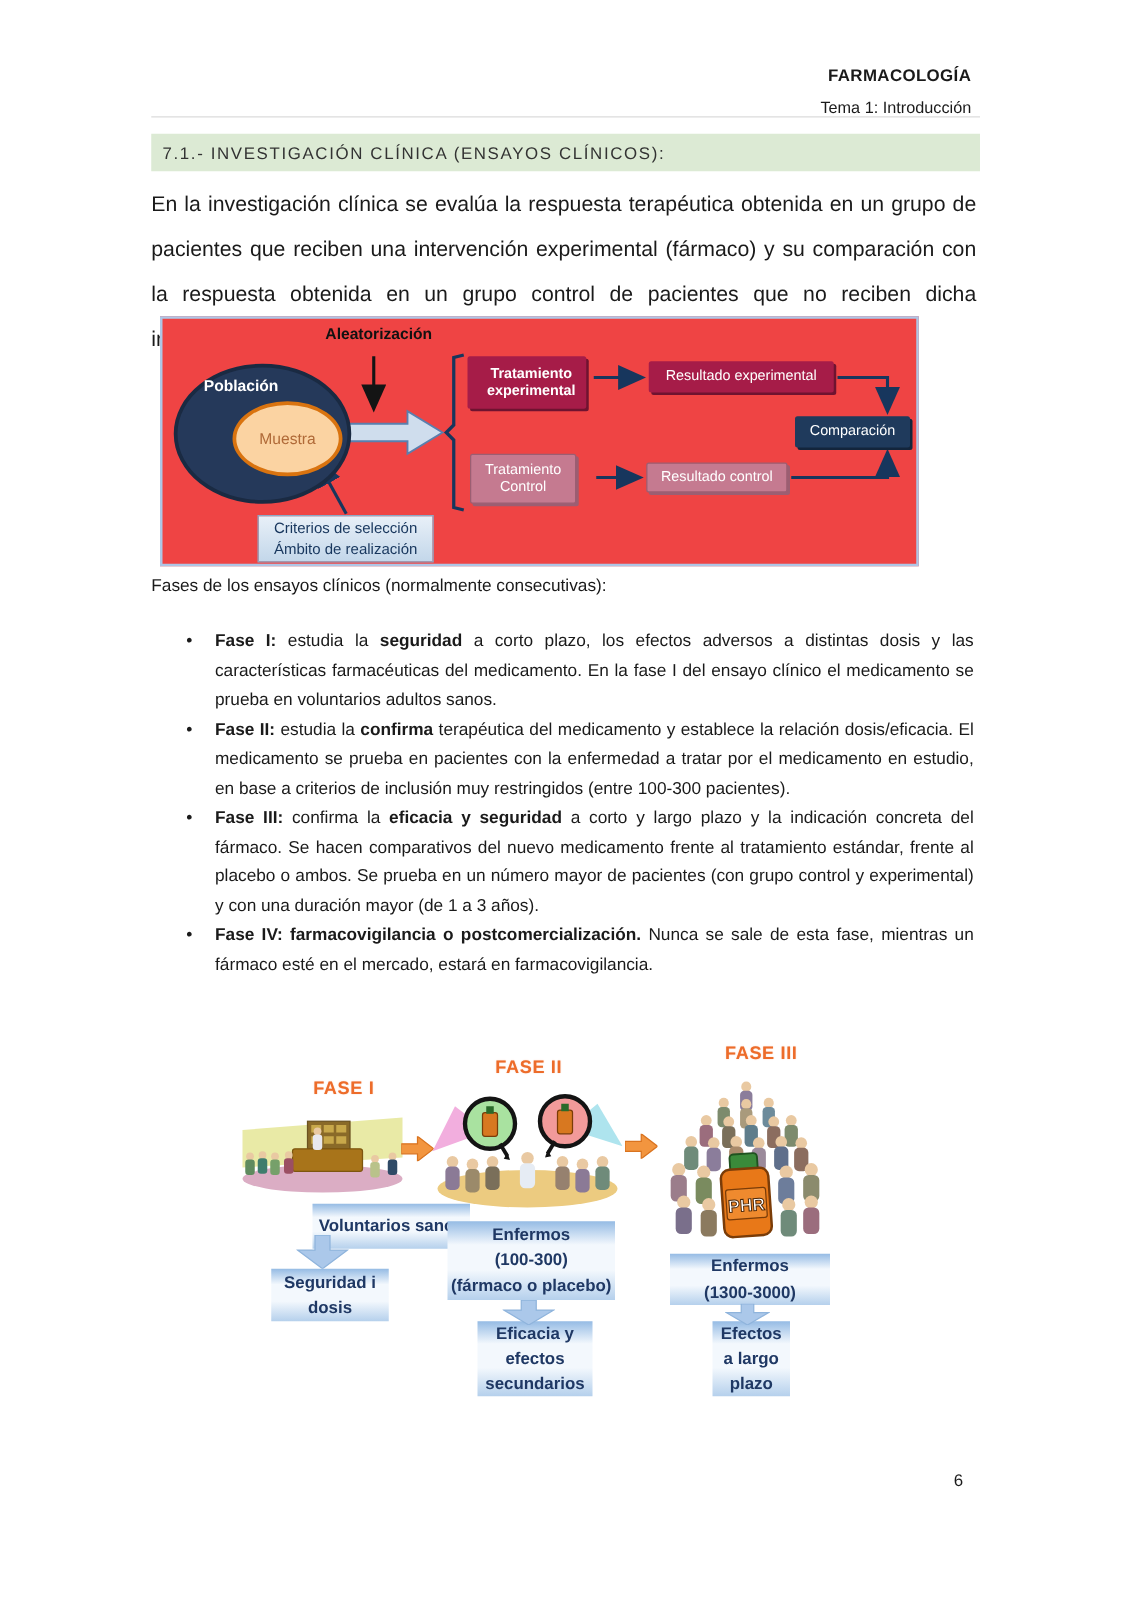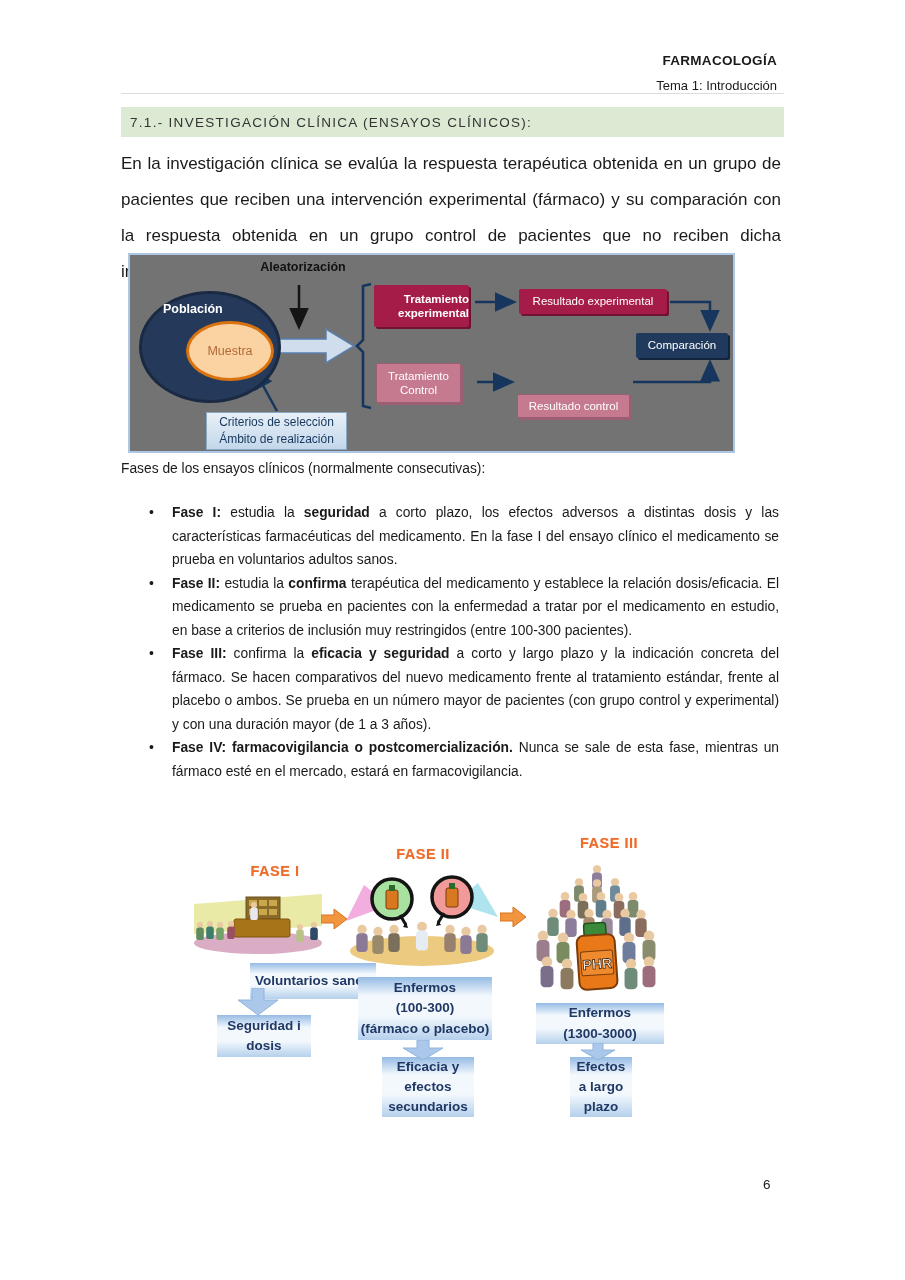--- a/index.html
+++ b/index.html
@@ -20,39 +20,39 @@
     font-size:13.5px; letter-spacing:1.3px; color:#333333;
   }
   
   .intro {
     position:absolute; top:146px; left:121px; width:660px;
     font-size:17px; line-height:36px; text-align:justify; color:#1a1a1a;
   }
   
   .diagram {
     position:absolute; top:253px; left:128px; width:607px; height:200px;
-    border:2px solid #aec6e6; background:#737373;
+    border:2px solid #aec6e6; background:#ef4444;
   }
   .diagram .lbl-aleat { position:absolute; top:5px; left:113px; width:120px; text-align:center; font-weight:bold; font-size:12.5px; color:#111; }
   .ellipse-poblacion {
     position:absolute; top:36px; left:9px; width:142px; height:112px;
     background:#25395a; border:3px solid #1a2a42; border-radius:50%;
   }
   .lbl-poblacion { position:absolute; top:47px; left:33px; color:#fff; font-weight:bold; font-size:12.5px; }
   .ellipse-muestra {
     position:absolute; top:66px; left:56px; width:88px; height:60px;
     background:#fbd3a2; border:3px solid #d9730f; border-radius:50%;
     display:flex; align-items:center; justify-content:center;
     color:#b06a38; font-size:12.5px;
   }
   .dg-box { position:absolute; color:#ffffff; font-size:11.5px; display:flex; align-items:center; justify-content:center; text-align:center; line-height:1.25; border-radius:2px; }
-  .box-trat-exp { top:30px; left:244px; width:95px; height:42px; background:#a61c48; box-shadow:2px 2px 0 #6f1330; justify-content:flex-start; text-align:right; padding-left:7px; font-weight:bold; }
+  .box-trat-exp { top:30px; left:244px; width:95px; height:42px; background:#a61c48; box-shadow:2px 2px 0 #6f1330; justify-content:flex-start; text-align:center; padding-left:7px; font-weight:bold; }
   .box-trat-ctrl { top:108px; left:246px; width:85px; height:40px; background:#c57a90; border:1px solid #9c5e72; box-shadow:2px 2px 0 #9c5e72; }
   .box-res-exp { top:34px; left:389px; width:148px; height:25px; background:#a61c48; box-shadow:2px 2px 0 #6f1330; }
-  .box-res-ctrl { top:115px; left:387px; width:113px; height:24px; background:#c57a90; border:1px solid #9c5e72; box-shadow:2px 2px 0 #9c5e72;margin-top:24px; }
+  .box-res-ctrl { top:115px; left:387px; width:113px; height:24px; background:#c57a90; border:1px solid #9c5e72; box-shadow:2px 2px 0 #9c5e72; }
   .box-comparacion { top:78px; left:506px; width:92px; height:25px; background:#1f3a5c; box-shadow:2px 2px 0 #13253c; }
   .box-criterios {
     position:absolute; top:157px; left:76px; width:141px; height:38px;
     background:linear-gradient(180deg,#e8f0f8,#c3d7ea); border:1px solid #8aa9c7;
     color:#17365d; font-size:12px; line-height:1.45; text-align:center;
     display:flex; align-items:center; justify-content:center; white-space:pre-line;
   }
   .dg-svg { position:absolute; top:0; left:0; width:607px; height:200px; }
   
   .fases-heading { position:absolute; top:461px; left:121px; font-size:13.8px; }

